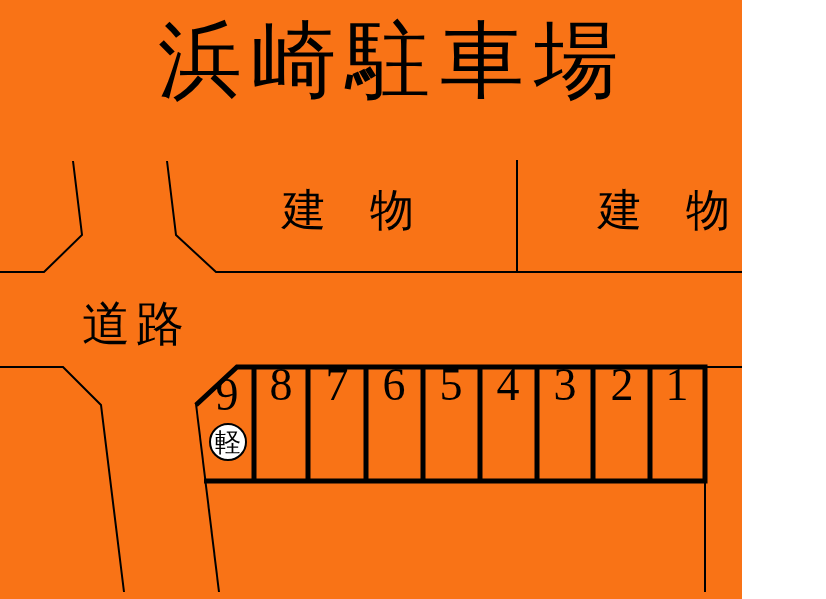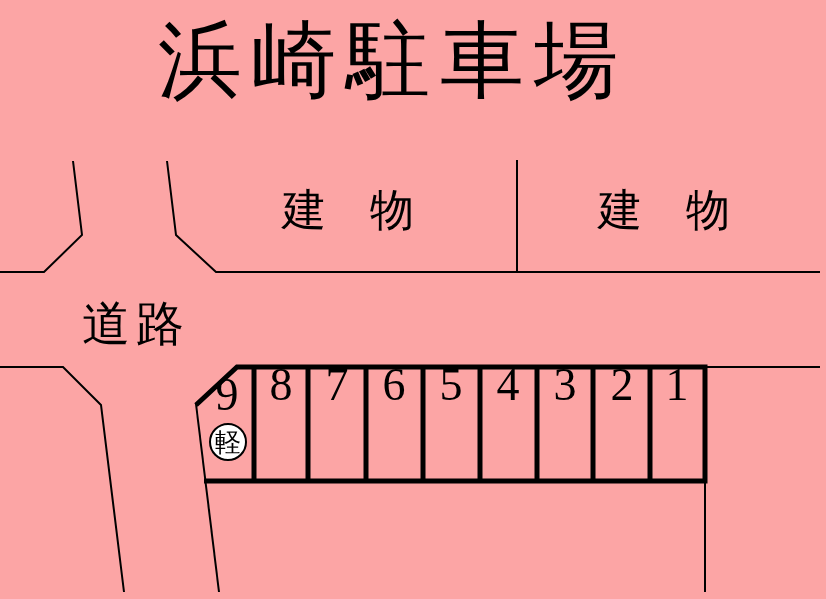--- a/index.html
+++ b/index.html
@@ -1,20 +1,20 @@
 <!DOCTYPE html>
 <html><head>
 <meta charset="utf-8">
 <style>
   html, body { margin: 0; padding: 0; background: #ffffff; }
   .stage {
     position: relative;
-    width: 826px;
+    width: 742px;
     height: 599px;
-    background: #fca5a5;
+    background: #f97316;
     overflow: hidden;
     font-family: "Liberation Sans", "DejaVu Sans", sans-serif;
   }
   .page-title {
     position: absolute;
     left: 158px;
     top: 12px;
     font-size: 84px;
     line-height: 1.15;
     letter-spacing: 10px;

